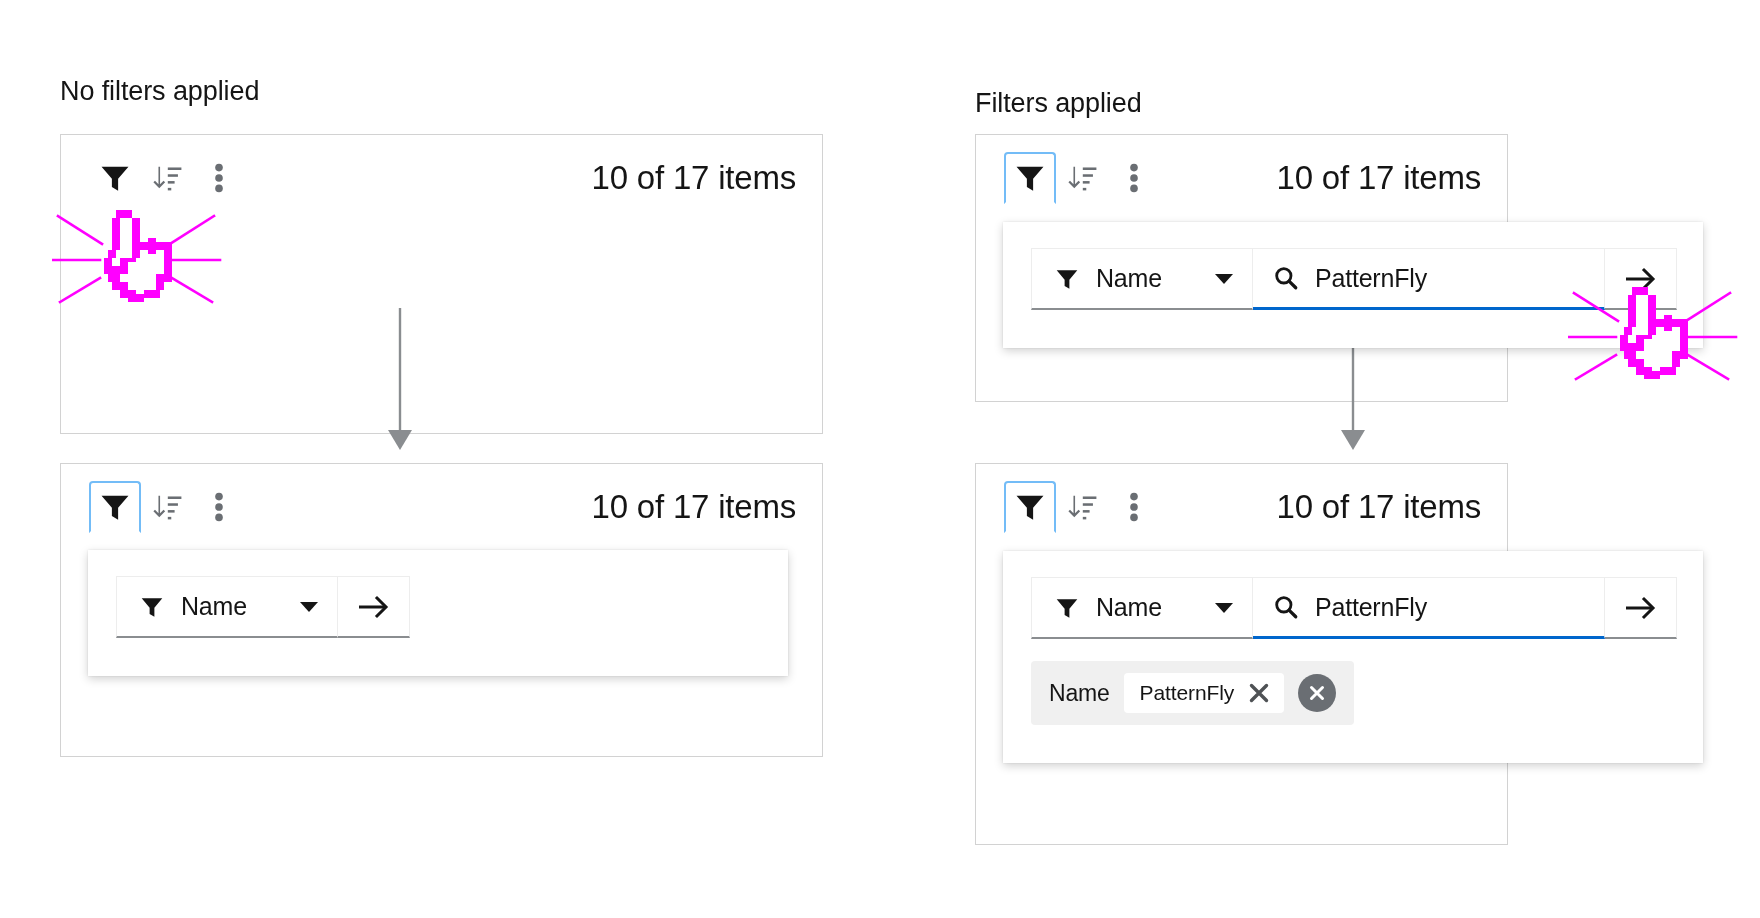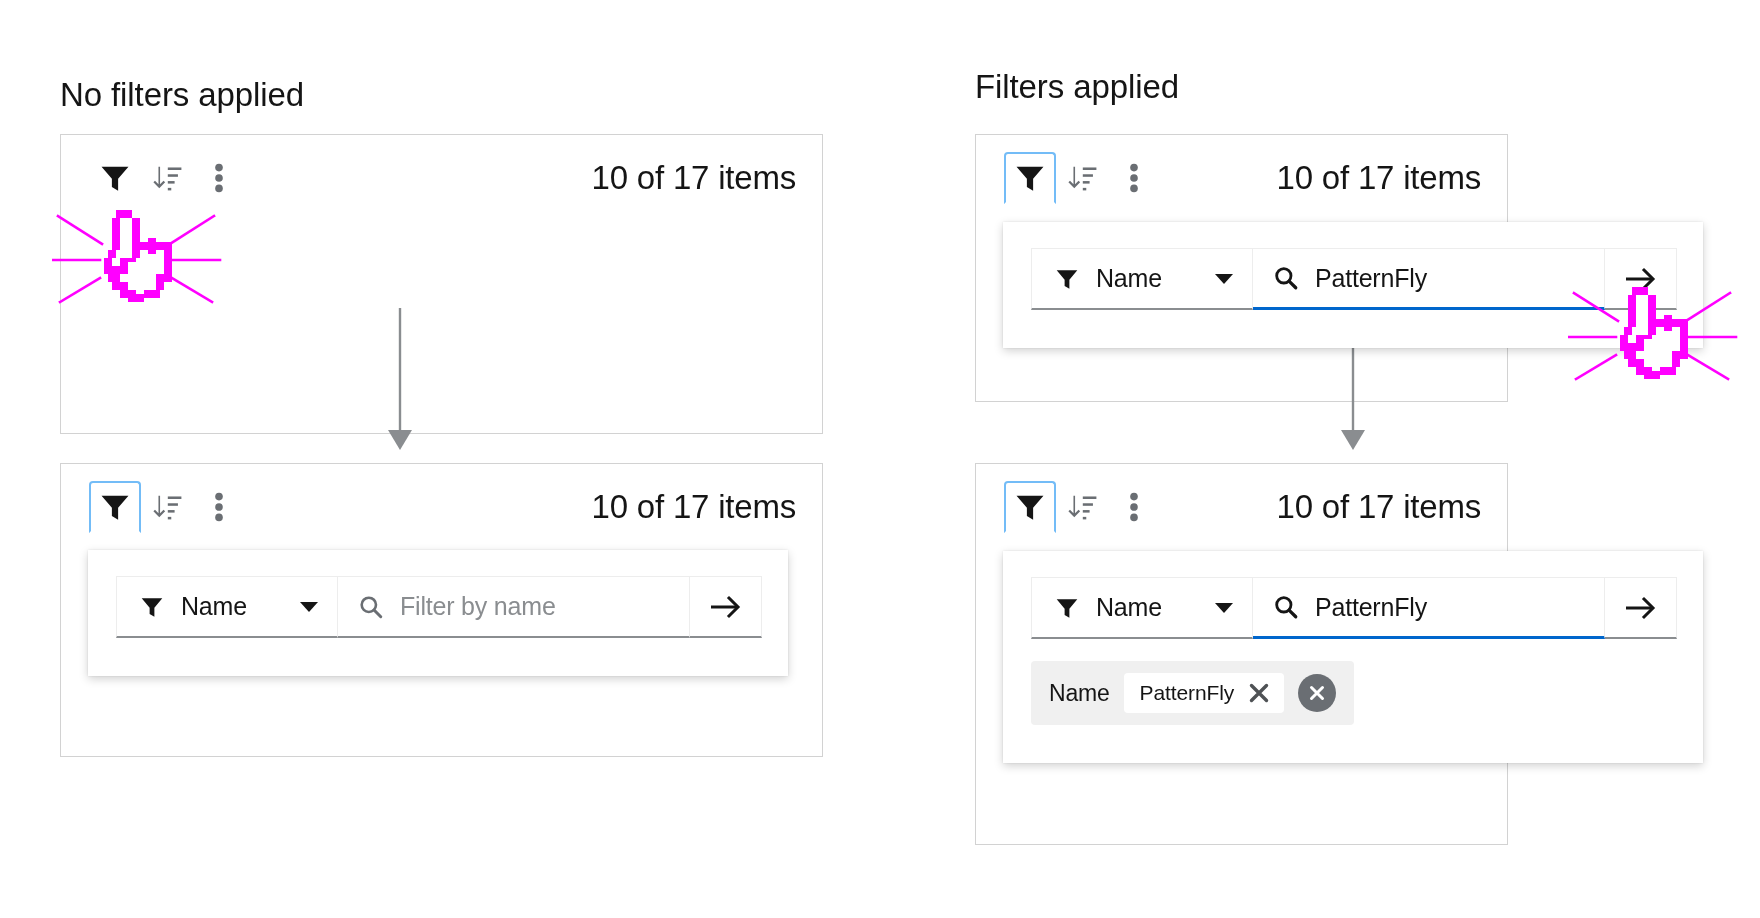--- a/index.html
+++ b/index.html
@@ -11,28 +11,28 @@
     color:#151515;
     position:relative;
     overflow:hidden;
   }
 
   .stage { position:absolute; inset:0; }
 
   
   .col-title {
     position:absolute;
-    font-size:33px;
+    font-size:27px;
     font-weight:400;
     color:#151515;
     letter-spacing:-0.1px;
     white-space:nowrap;
   }
   #title-left  { left:60px;  top:76px; }
-  #title-right { left:975px; top:68px; }
+  #title-right { left:975px; top:88px; }
 
   
   .card {
     position:absolute;
     background:#ffffff;
     border:1px solid #d2d2d2;
   }
   #card-a { left:60px;  top:134px; width:763px; height:300px; }
   #card-b { left:60px;  top:463px; width:763px; height:294px; }
   #card-c { left:975px; top:134px; width:533px; height:268px; }
@@ -324,27 +324,20 @@
       <div class="fg-cell fg-select">
         <svg width="26" height="26" viewBox="0 0 24 24" aria-hidden="true">
           <path d="M2.5 4h19l-7.3 8.6V21l-4.4-2.6v-5.8z" fill="#151515"></path>
         </svg>
         <span class="sel-label">Name</span>
         <svg width="20" height="14" viewBox="0 0 20 14" aria-hidden="true">
           <path d="M1 2h18l-9 10z" fill="#151515"></path>
         </svg>
       </div>
 
-      <div class="fg-cell fg-input">
-        <svg width="26" height="26" viewBox="0 0 24 24" aria-hidden="true">
-          <circle cx="10" cy="10" r="6.6" fill="none" stroke="#6a6e73" stroke-width="2.4"></circle>
-          <line x1="14.8" y1="14.8" x2="21" y2="21" stroke="#6a6e73" stroke-width="2.8" stroke-linecap="round"></line>
-        </svg>
-        <span class="txt placeholder">Filter by name</span>
-      </div>
 
       <div class="fg-cell fg-arrow">
         <svg width="34" height="28" viewBox="0 0 34 28" aria-hidden="true">
           <line x1="2" y1="14" x2="28" y2="14" stroke="#151515" stroke-width="3"></line>
           <path d="M20 5l9 9-9 9" fill="none" stroke="#151515" stroke-width="3" stroke-linecap="square"></path>
         </svg>
       </div>
     </div>
   </div>
 

